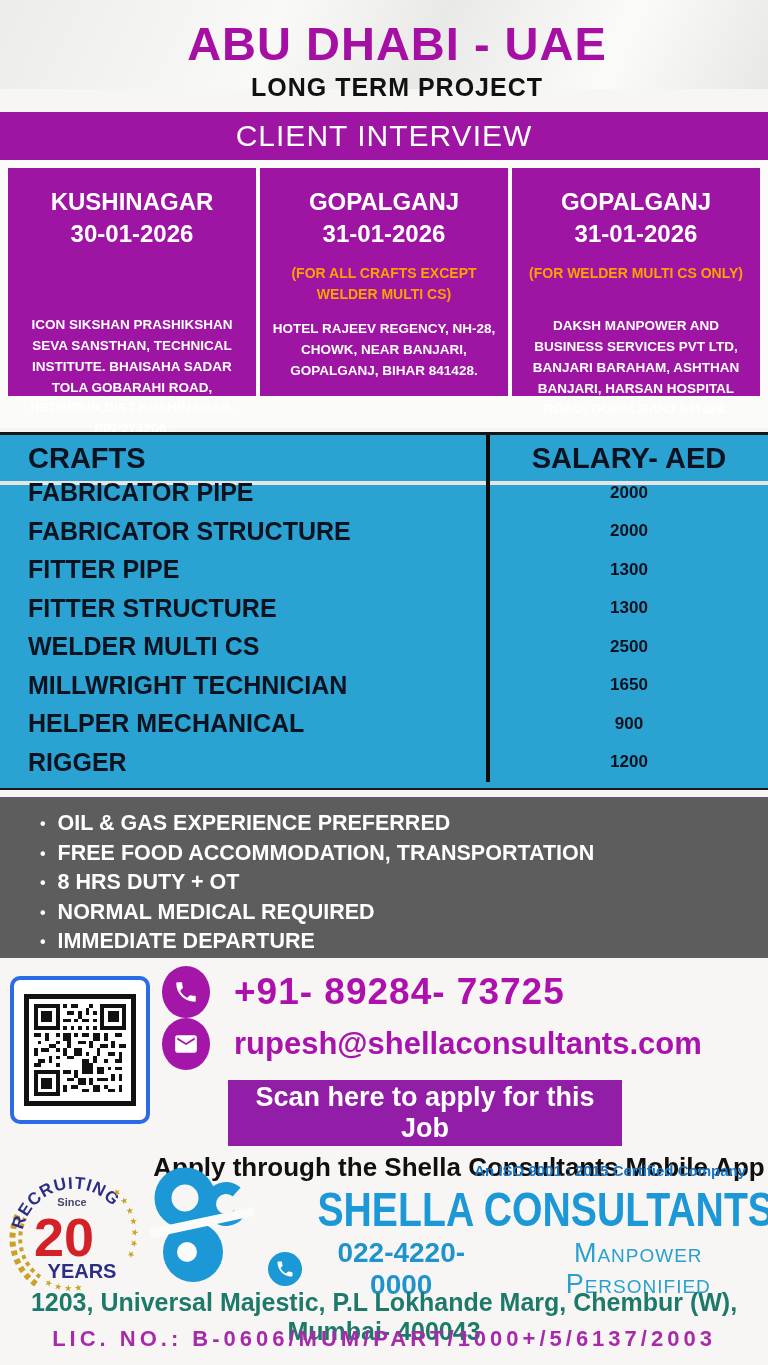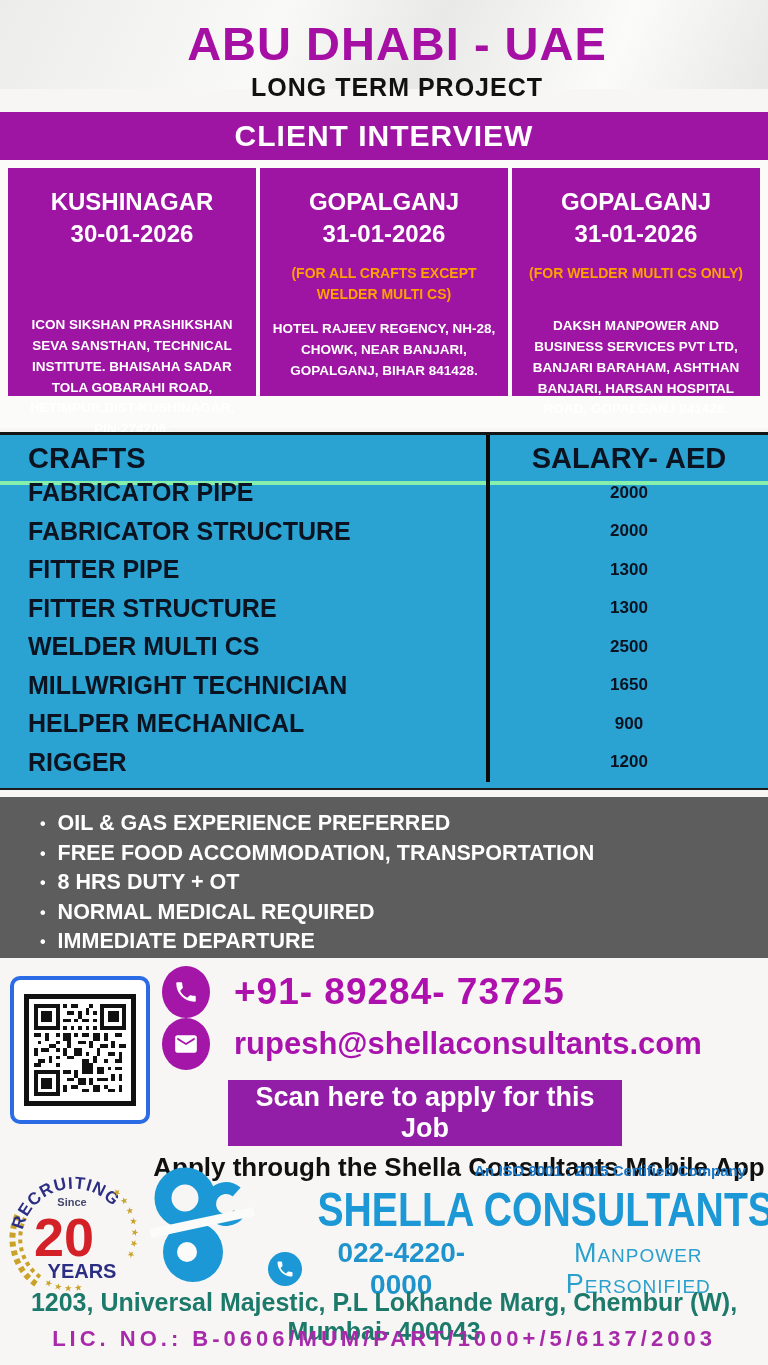--- a/index.html
+++ b/index.html
@@ -6,40 +6,40 @@
   .poster{position:relative;width:768px;height:1365px;margin:0 auto;overflow:hidden;
           font-family:"Liberation Sans", sans-serif;background:#f7f6f4;}
   
   .hdr{position:absolute;top:0;left:0;width:768px;height:89px;
        background:linear-gradient(115deg,#ececeb 0%,#f9f9f8 35%,#e9e9e7 55%,#fbfbfa 78%,#e6e6e4 100%);
        text-align:center;padding-left:13px;}
   .hdr-title{margin:0;padding-top:16px;font-size:47px;font-weight:bold;color:#a50fa4;letter-spacing:1px;}
   .hdr-sub{margin:2px 0 0;font-size:25px;font-weight:bold;color:#111;letter-spacing:1px;}
   .band{position:absolute;top:112px;left:0;width:768px;height:48px;background:#9e15a3;
         display:flex;align-items:center;justify-content:center;}
-  .band-text{color:#fff;font-size:30px;font-weight:bold;letter-spacing:1px;}
+  .band-text{color:#fff;font-size:30px;font-weight:normal;letter-spacing:1px;}
   
   .panels{position:absolute;top:160px;left:0;width:768px;height:268px;background:#fbfbfa;
           display:flex;gap:4px;padding:8px 8px 0;box-sizing:border-box;}
   .panel{flex:1;background:#9e15a3;color:#fff;text-align:center;height:228px;
          display:flex;flex-direction:column;align-items:center;box-sizing:border-box;}
   .panel-city{font-size:24px;font-weight:bold;margin-top:18px;line-height:1.3;}
   .panel-date{font-size:24px;font-weight:bold;line-height:1.4;}
   .panel-note{font-size:14px;font-weight:bold;color:#ffa000;margin-top:12px;line-height:1.5;padding:0 10px;}
   .panel-address{font-size:13.5px;font-weight:bold;line-height:1.55;margin-top:14px;padding:0 12px;}
   .panel:nth-child(1) .panel-address{margin-top:52px;}
   .panel:nth-child(3) .panel-address{margin-top:32px;}
   
   .salary{position:absolute;top:432px;left:0;width:768px;height:358px;background:#2aa2d2;
           border-top:3px solid #151515;border-bottom:2px solid #1c1c1c;box-sizing:border-box;
           display:grid;grid-template-columns:486px 282px;grid-auto-rows:38.5px;color:#0c1320;}
   .cell{display:flex;align-items:center;font-weight:bold;}
   .cell.craft{padding-left:28px;font-size:25px;}
   .cell.amount{justify-content:center;border-left:4px solid #0b0b0b;font-size:17px;}
-  .cell.head{font-size:29px;border-bottom:4px solid #86efac;height:46px;}
+  .cell.head{font-size:29px;border-bottom:4px solid #e5e5e5;height:46px;}
   
   .benefits{position:absolute;top:797px;left:0;width:768px;height:161px;background:#5d5d5d;
             box-sizing:border-box;padding:12px 20px 0 40px;}
   .benefit{color:#fff;font-weight:bold;font-size:21.5px;line-height:29.5px;display:flex;align-items:center;}
   .dot{font-size:16px;margin-right:12px;}
   
   .contact{position:absolute;top:966px;left:0;width:768px;height:196px;}
   .qr-frame{position:absolute;left:10px;top:10px;width:132px;height:140px;background:#fff;
             border:4px solid #2b6be5;border-radius:10px;display:flex;align-items:center;justify-content:center;}
   .qr-inner{width:112px;height:112px;border:5px solid #111;background:#fff;padding:5px;box-sizing:border-box;}

